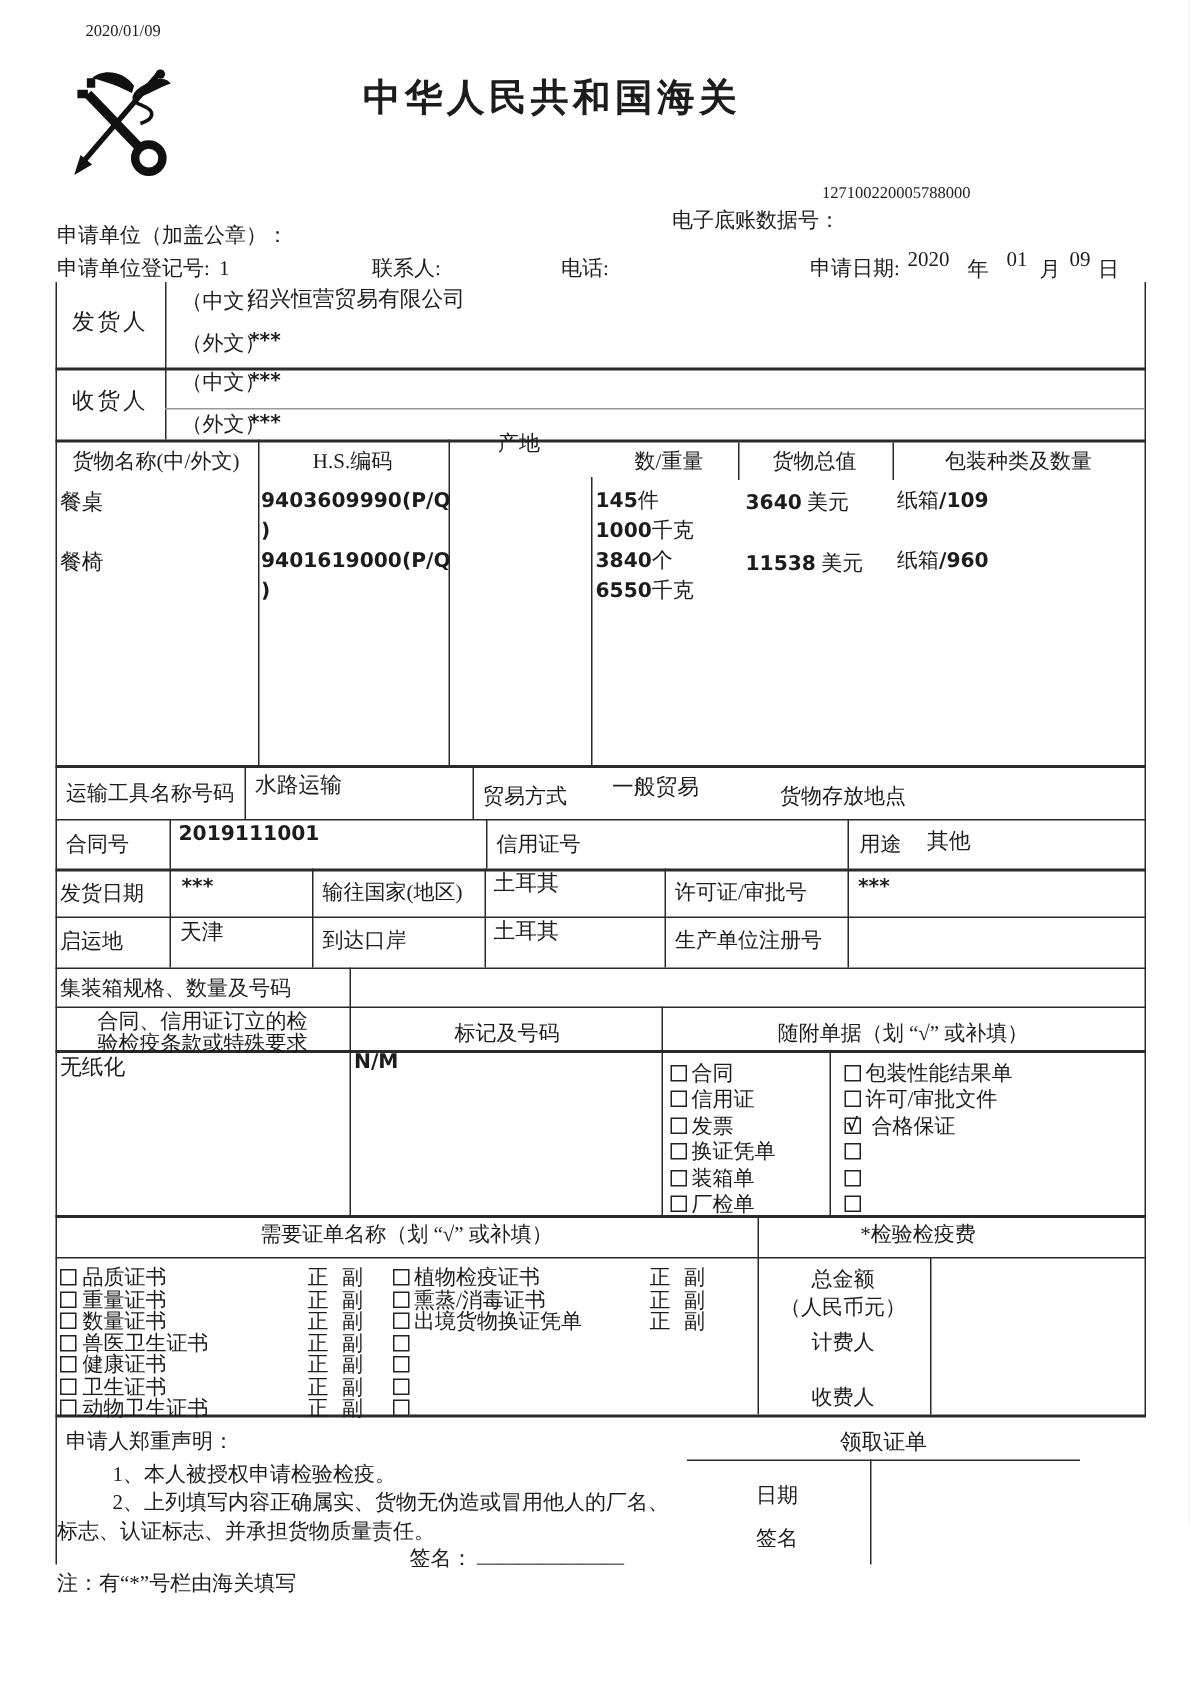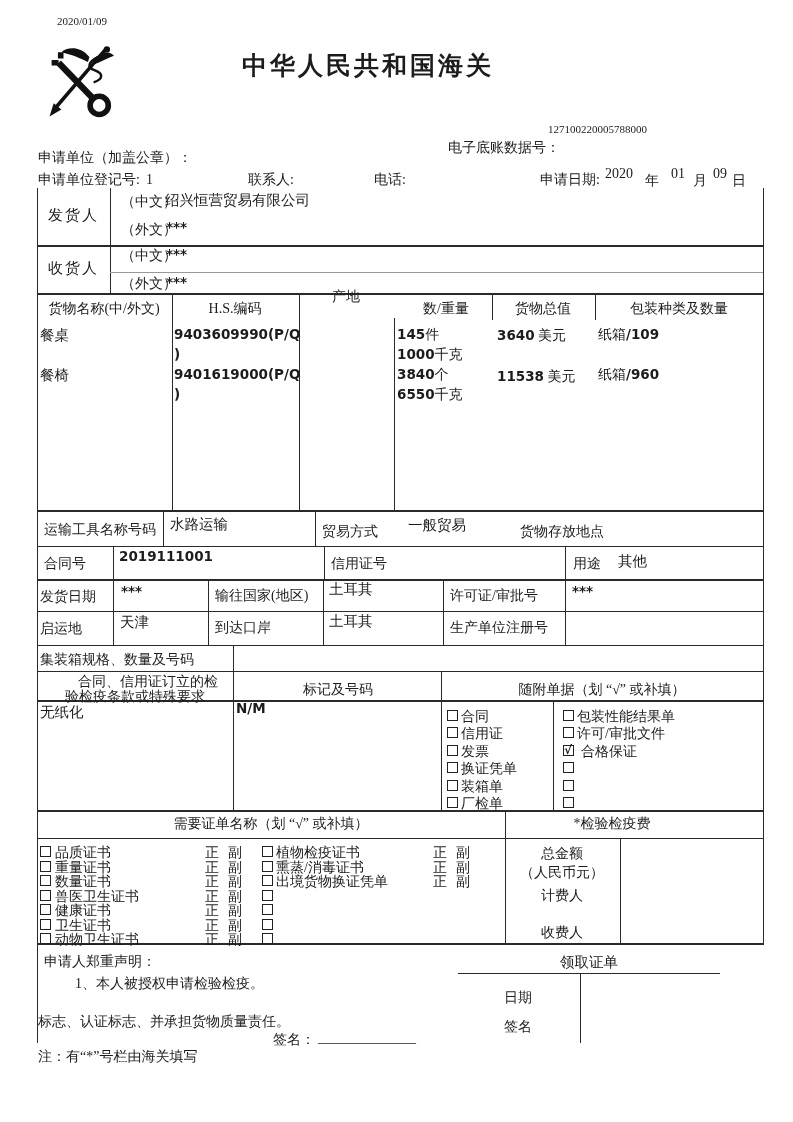--- a/index.html
+++ b/index.html
@@ -149,21 +149,21 @@
   <span class="t num" style="left:572px;top:584px;">***</span>
 
   <span class="t" style="left:40px;top:621px;">启运地</span>
   <span class="t fill" style="left:120px;top:614px;">天津</span>
   <span class="t" style="left:215px;top:620px;">到达口岸</span>
   <span class="t fill" style="left:329px;top:613px;">土耳其</span>
   <span class="t" style="left:450px;top:620px;">生产单位注册号</span>
 
   <span class="t" style="left:40px;top:652px;">集装箱规格、数量及号码</span>
 
-  <span class="t c" style="left:148px;top:674px;">合同、信用证订立的检</span>
+  <span class="t c" style="left:135px;top:674px;">合同、信用证订立的检</span>
   <span class="t c" style="left:135px;top:689px;">验检疫条款或特殊要求</span>
   <span class="t c" style="left:338px;top:682px;">标记及号码</span>
   <span class="t c" style="left:602px;top:682px;">随附单据（划 “√” 或补填）</span>
 
   <span class="t fill" style="left:40px;top:704px;">无纸化</span>
   <span class="t num" style="left:236px;top:701px;">N/M</span>
 
   <span class="cb" style="left:447px;top:710px;"></span>
   <span class="t" style="left:461px;top:709px;">合同</span>
   <span class="cb" style="left:447px;top:727px;"></span>
@@ -244,20 +244,21 @@
   <span class="cb" style="left:262px;top:919px;"></span>
   <span class="cb" style="left:262px;top:933px;"></span>
 
   <span class="t c" style="left:562px;top:846px;">总金额</span>
   <span class="t c" style="left:562px;top:865px;">（人民币元）</span>
   <span class="t c" style="left:562px;top:888px;">计费人</span>
   <span class="t c" style="left:562px;top:925px;">收费人</span>
 
   <span class="t" style="left:44px;top:954px;">申请人郑重声明：</span>
   <span class="t" style="left:75px;top:976px;">1、本人被授权申请检验检疫。</span>
+  <span class="t" style="left:75px;top:995px;">2、上列填写内容正确属实、货物无伪造或冒用他人的厂名、</span>
   <span class="t" style="left:38px;top:1014px;">标志、认证标志、并承担货物质量责任。</span>
   <span class="t" style="left:273px;top:1032px;">签名：</span>
   <span class="t" style="left:318px;top:1030px;">______________</span>
 
   <span class="t c" style="left:589px;top:954px;font-size:14.5px;">领取证单</span>
   <div class="hl" style="left:458px;top:973px;width:262px;height:1px;"></div>
   <div class="vl" style="left:580px;top:973px;width:1px;height:70px;"></div>
   <span class="t" style="left:504px;top:990px;">日期</span>
   <span class="t" style="left:504px;top:1019px;">签名</span>
 

